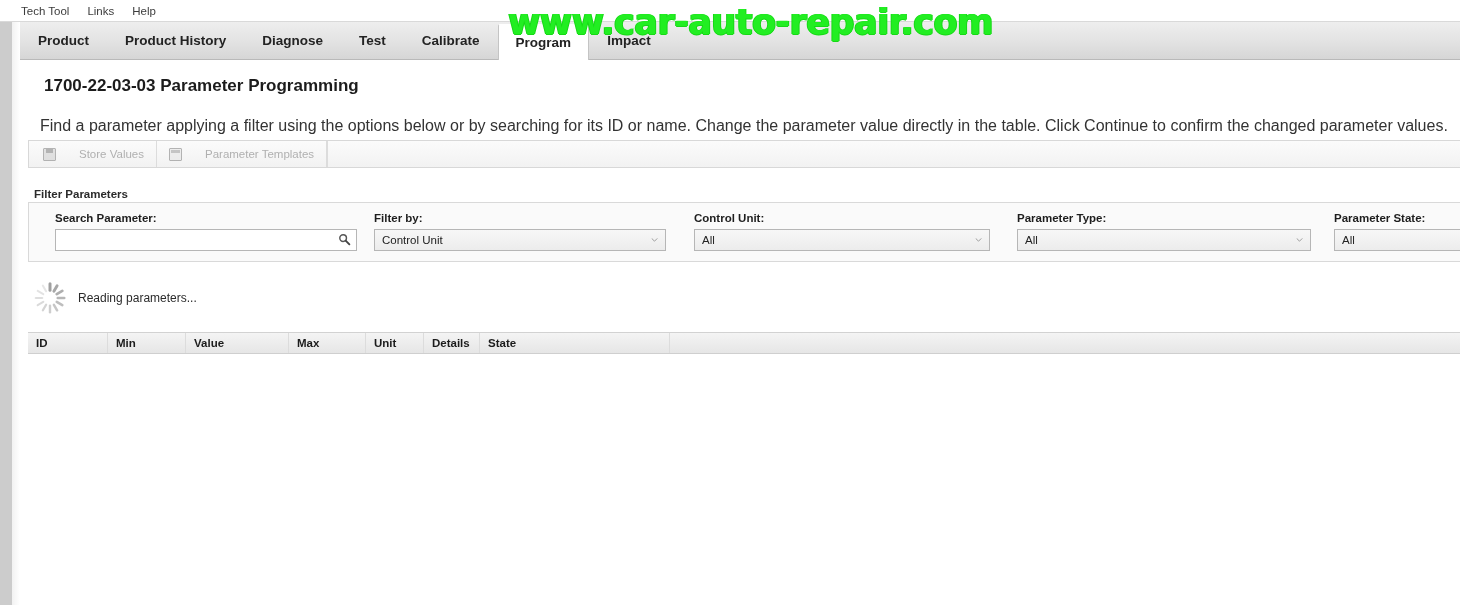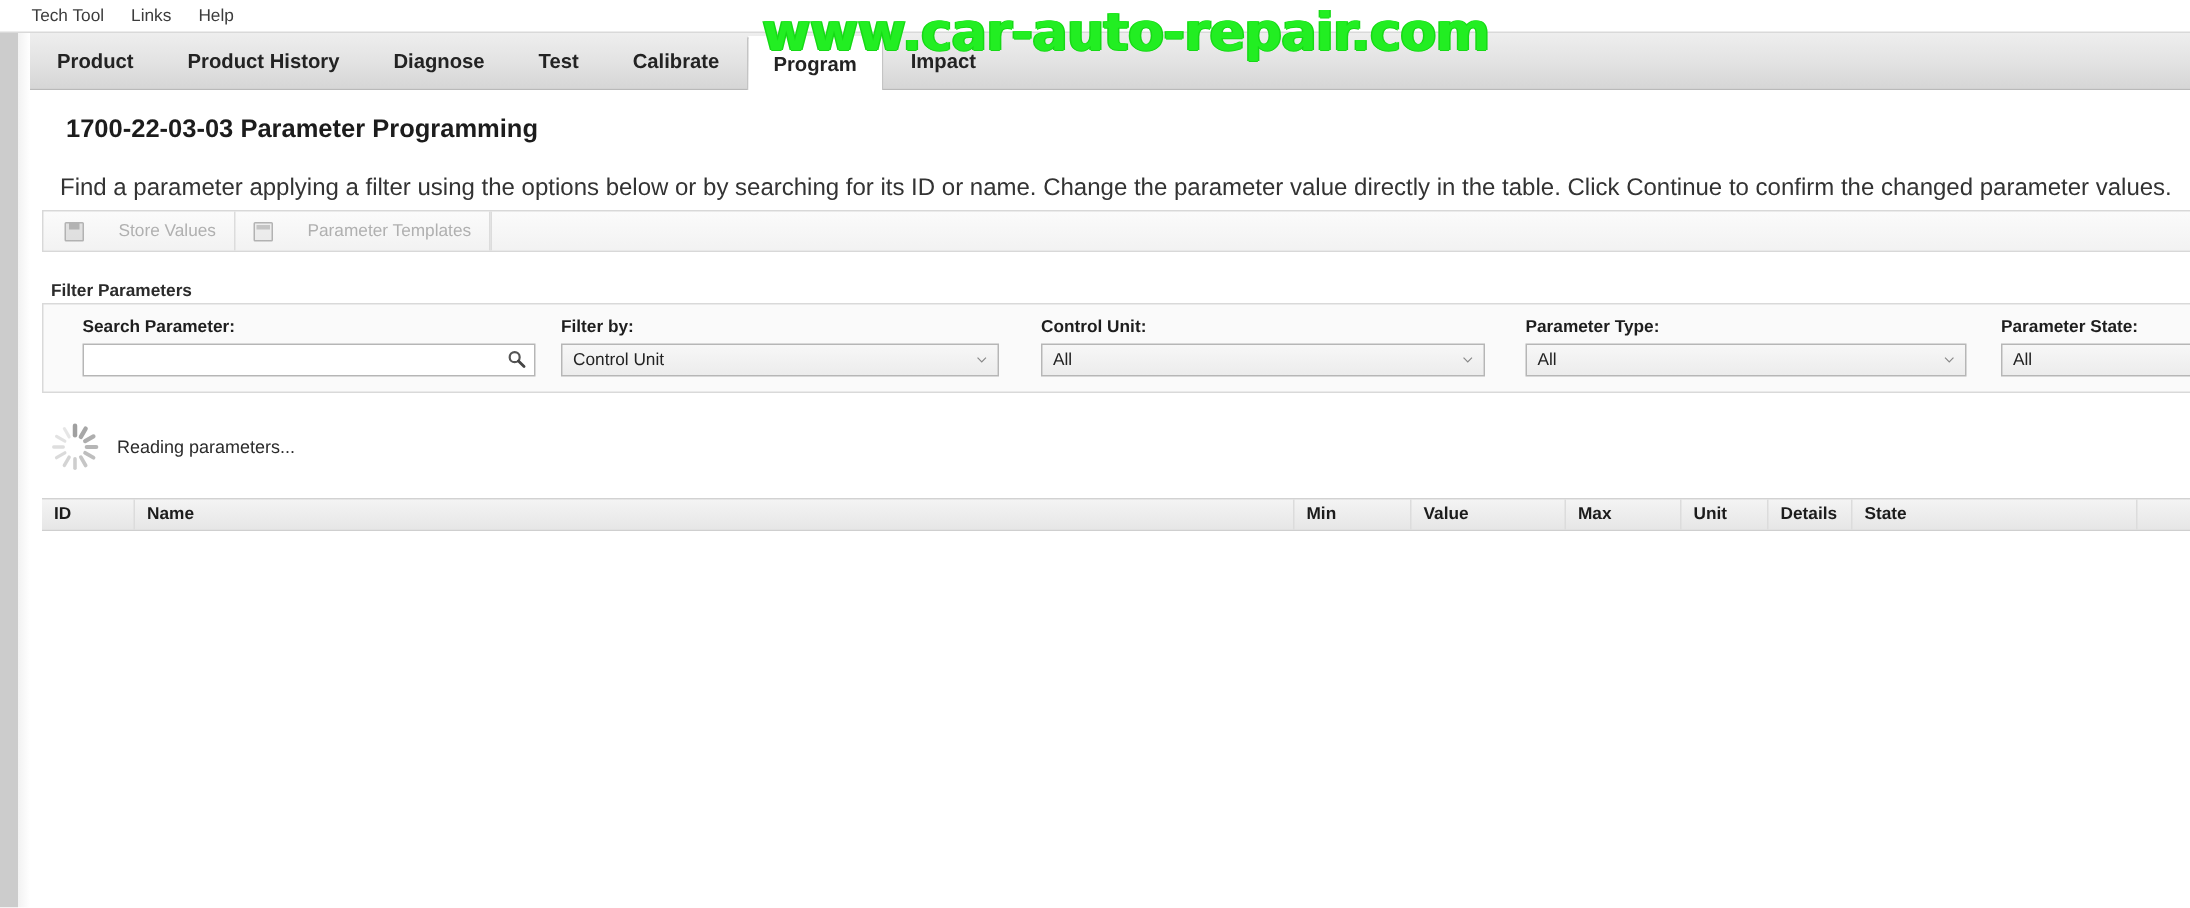--- a/index.html
+++ b/index.html
@@ -306,22 +306,21 @@
           <line x1="16" y1="1.8" x2="16" y2="8.2" stroke-width="2.2" opacity="0.36" transform="rotate(240 16 16)"></line>
           <line x1="16" y1="1.8" x2="16" y2="8.2" stroke-width="2.2" opacity="0.32" transform="rotate(270 16 16)"></line>
           <line x1="16" y1="1.8" x2="16" y2="8.2" stroke-width="2.1" opacity="0.28" transform="rotate(300 16 16)"></line>
           <line x1="16" y1="1.8" x2="16" y2="8.2" stroke-width="2.1" opacity="0.24" transform="rotate(330 16 16)"></line>
         </g>
       </svg>
       <span class="loading-text">Reading parameters...</span>
     </div>
 
     <div class="table-head">
-      <div class="th" style="width:62px;">ID</div>
-      <div class="th" style="width:773px;">Name</div>
+      <div class="th" style="width:80px;">ID</div>
       <div class="th" style="width:78px;">Min</div>
       <div class="th" style="width:103px;">Value</div>
       <div class="th" style="width:77px;">Max</div>
       <div class="th" style="width:58px;">Unit</div>
       <div class="th" style="width:56px;">Details</div>
       <div class="th" style="width:190px;">State</div>
     </div>
     <div class="table-body"></div>
 
   </div>

